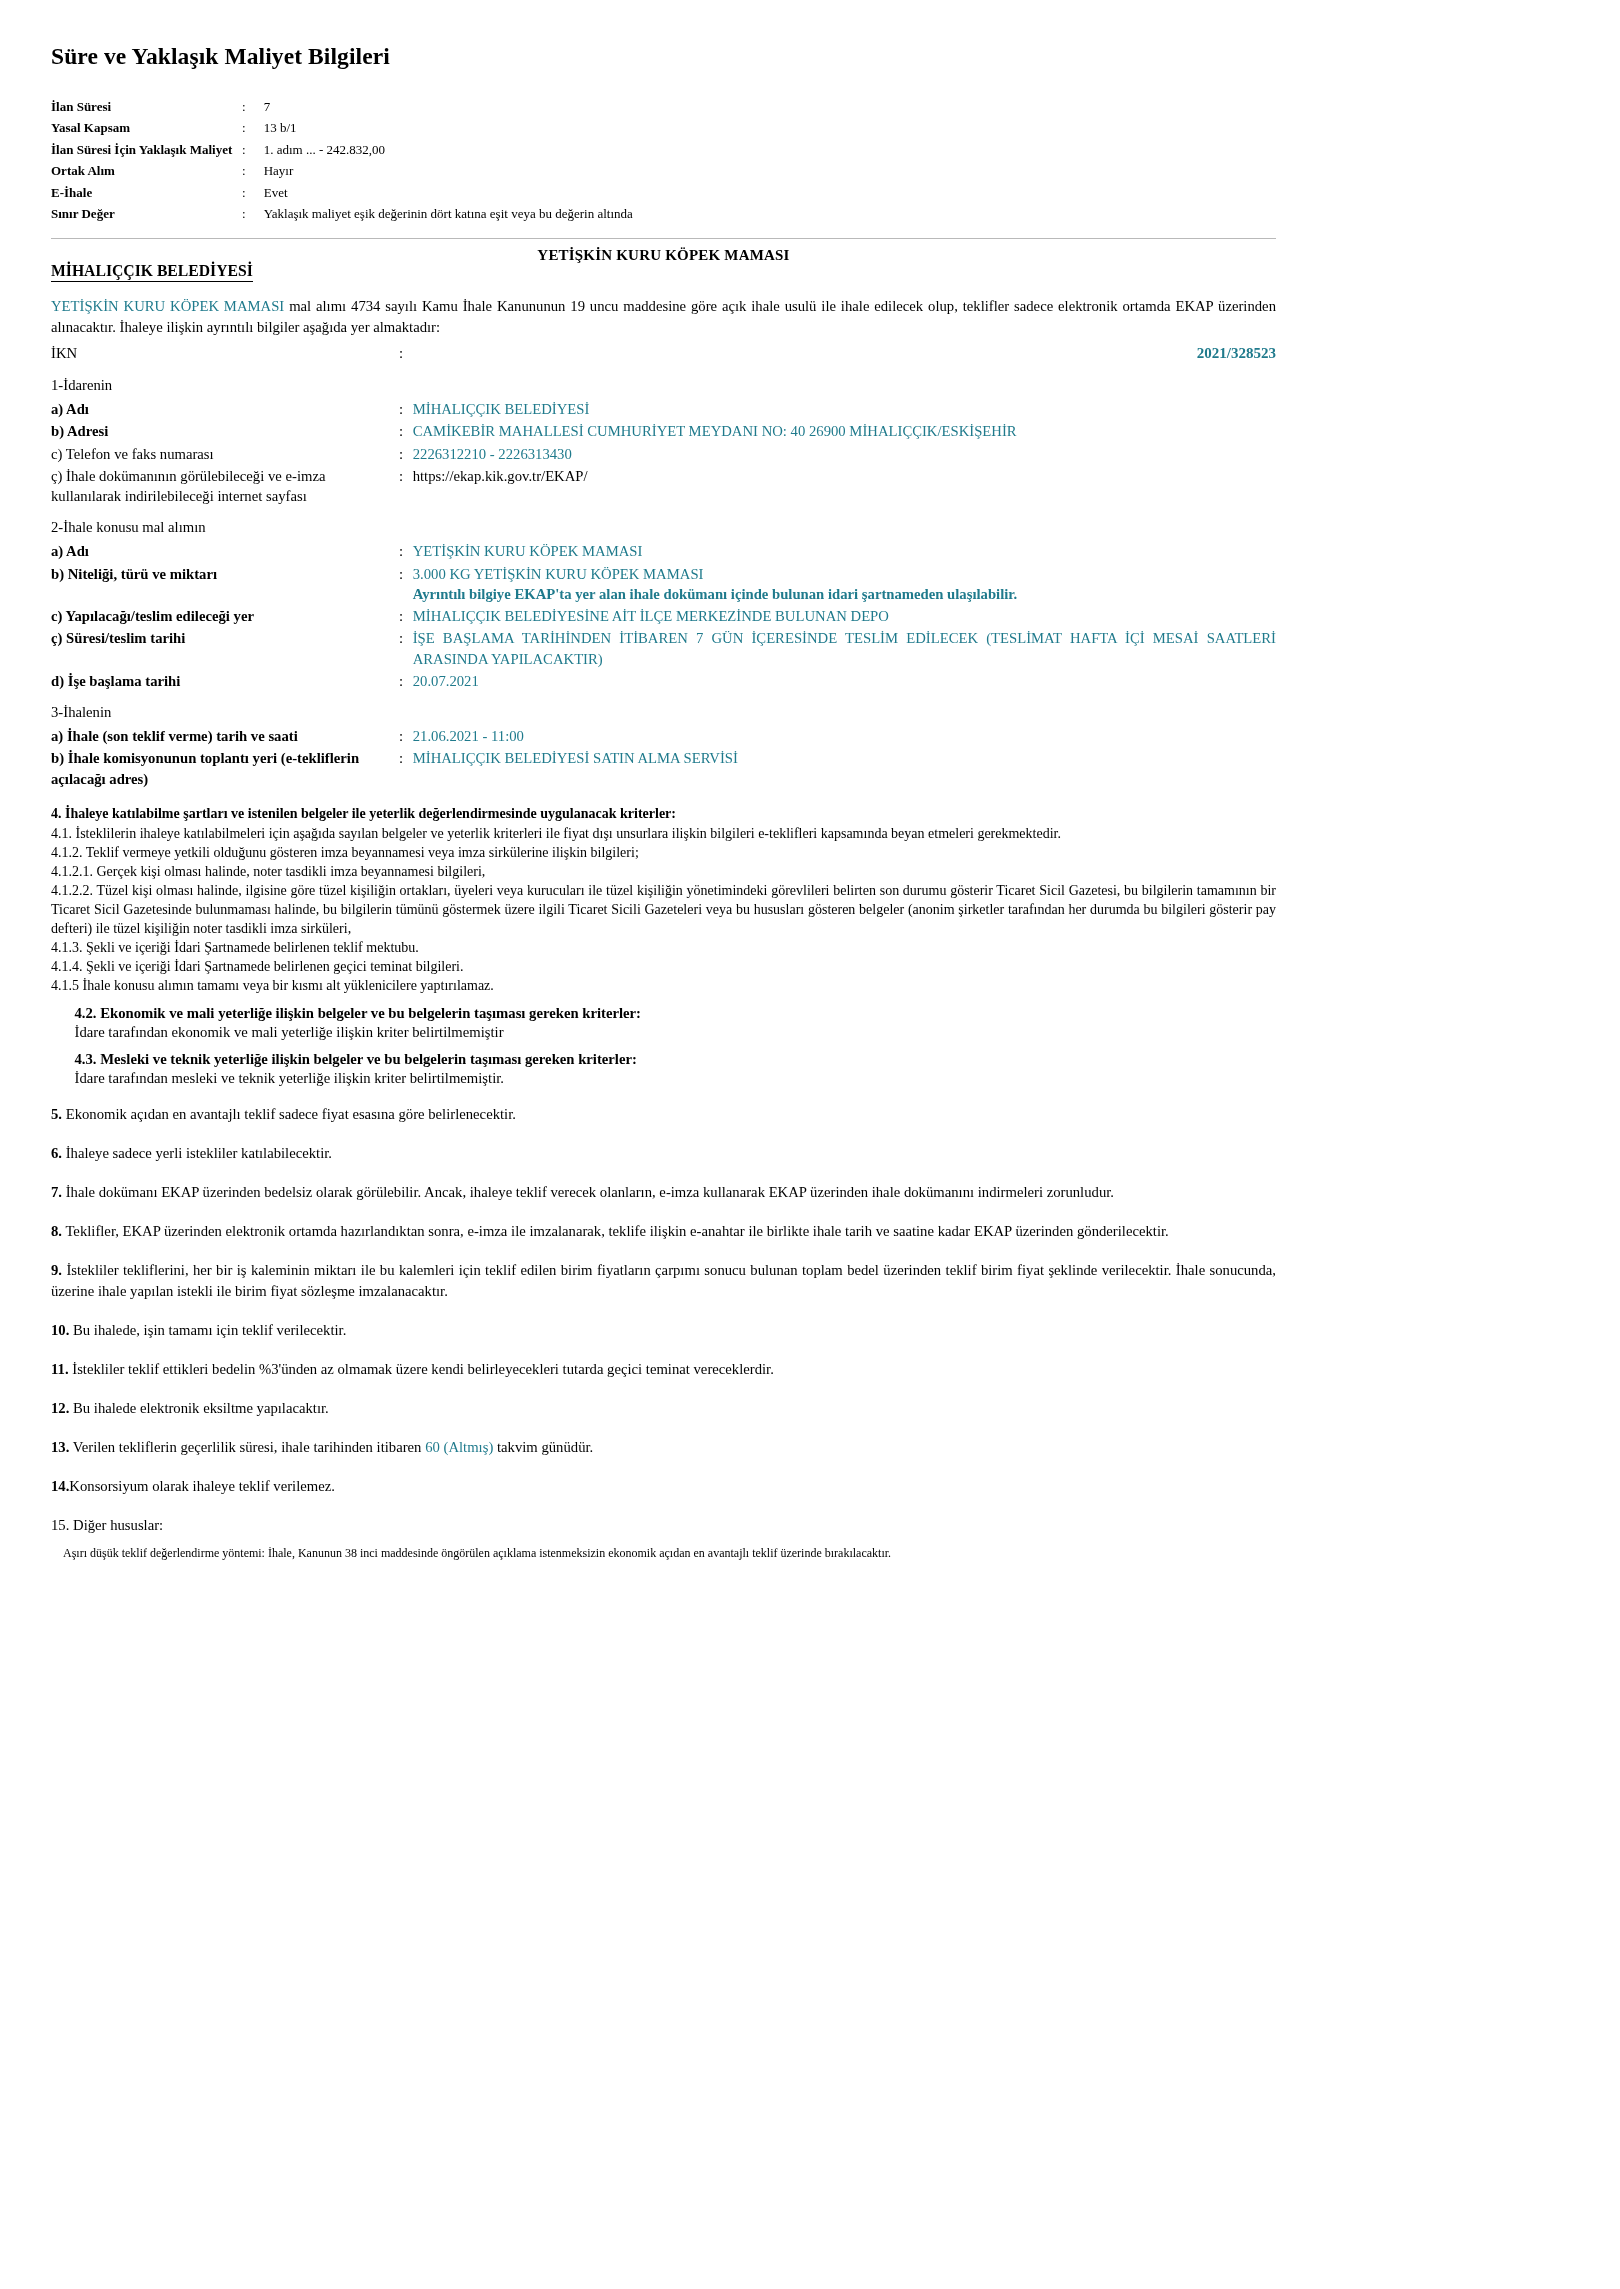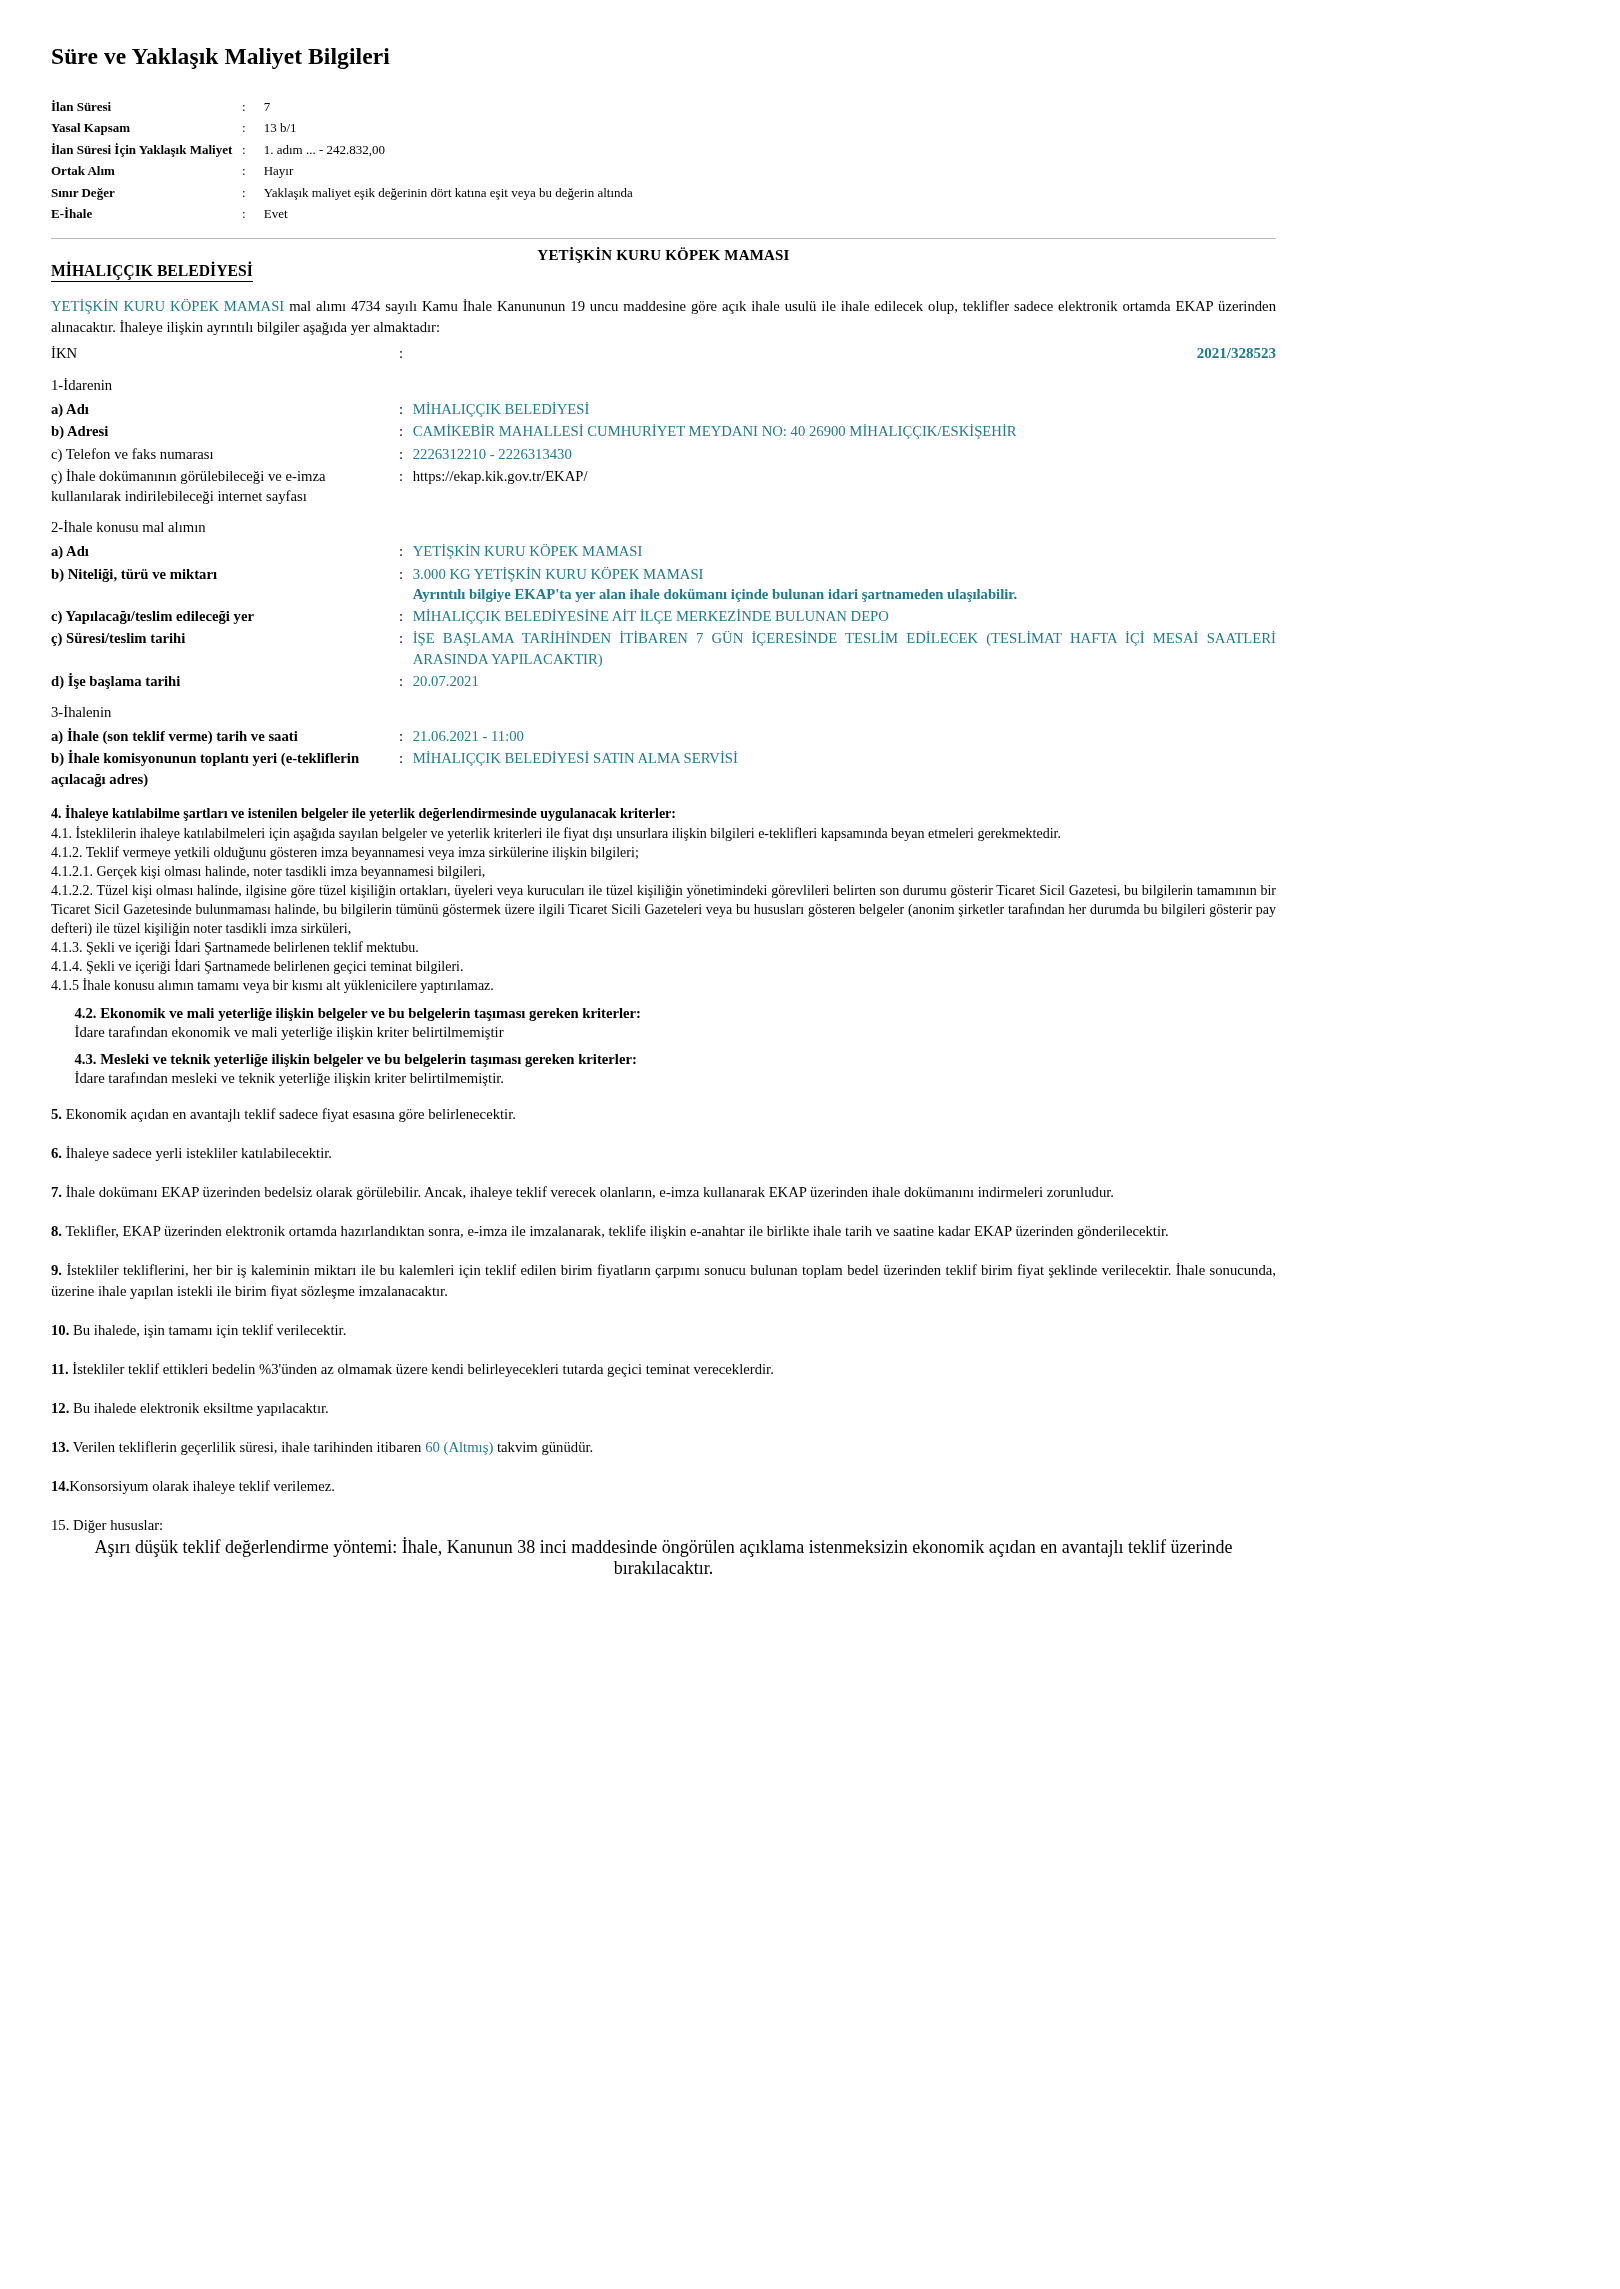--- a/index.html
+++ b/index.html
@@ -130,23 +130,22 @@
     line-height: 1.45;
     margin: 17.6px 0 0 0;
     text-align: justify;
   }
   .last-head {
     font-size: 14.7px;
     font-weight: normal;
     margin: 19.6px 0 3.9px 0;
   }
   .last-body {
-    font-size: 18px;
-    margin: 0;
-    text-align: center;
+    font-size: 12px;
+    margin: 12px;
   }
   .ikn-row td { padding-top: 3.9px; padding-bottom: 3.9px; }
   .ikn-val { font-weight: bold; color: #1f7a8c; font-size: 15px; text-align: right; }
   .subsec { margin-top: 12px; font-size: 14.7px; }
 </style>
 </head>
 <body>
 
 <div class="page">
 
@@ -168,28 +167,28 @@
         <td class="label">İlan Süresi İçin Yaklaşık Maliyet</td>
         <td class="colon">:</td>
         <td class="value">1. adım ... - 242.832,00</td>
       </tr>
       <tr>
         <td class="label">Ortak Alım</td>
         <td class="colon">:</td>
         <td class="value">Hayır</td>
       </tr>
       <tr>
+        <td class="label">E-İhale</td>
+        <td class="colon">:</td>
+        <td class="value">Evet</td>
+      </tr>
+      <tr>
         <td class="label">Sınır Değer</td>
         <td class="colon">:</td>
         <td class="value">Yaklaşık maliyet eşik değerinin dört katına eşit veya bu değerin altında</td>
-      </tr>
-      <tr>
-        <td class="label">E-İhale</td>
-        <td class="colon">:</td>
-        <td class="value">Evet</td>
       </tr>
     </tbody>
   </table>
 
   <hr class="hr-thin">
 
   <div class="center-title">YETİŞKİN KURU KÖPEK MAMASI</div>
 
   <div class="org-line">
     <span class="org-name">MİHALIÇÇIK BELEDİYESİ</span>

